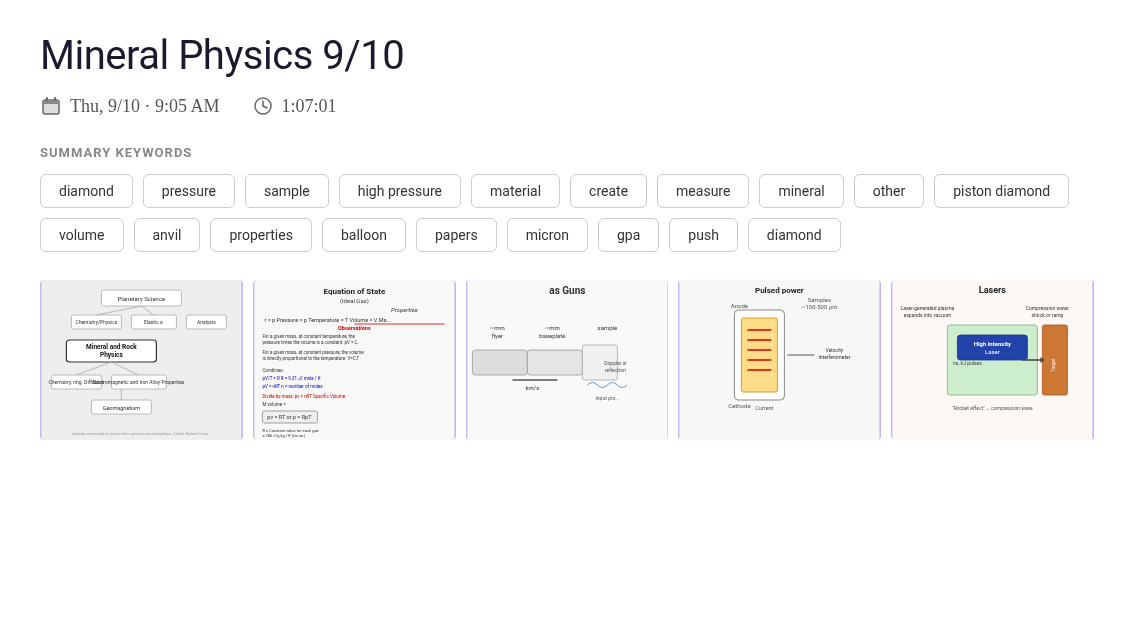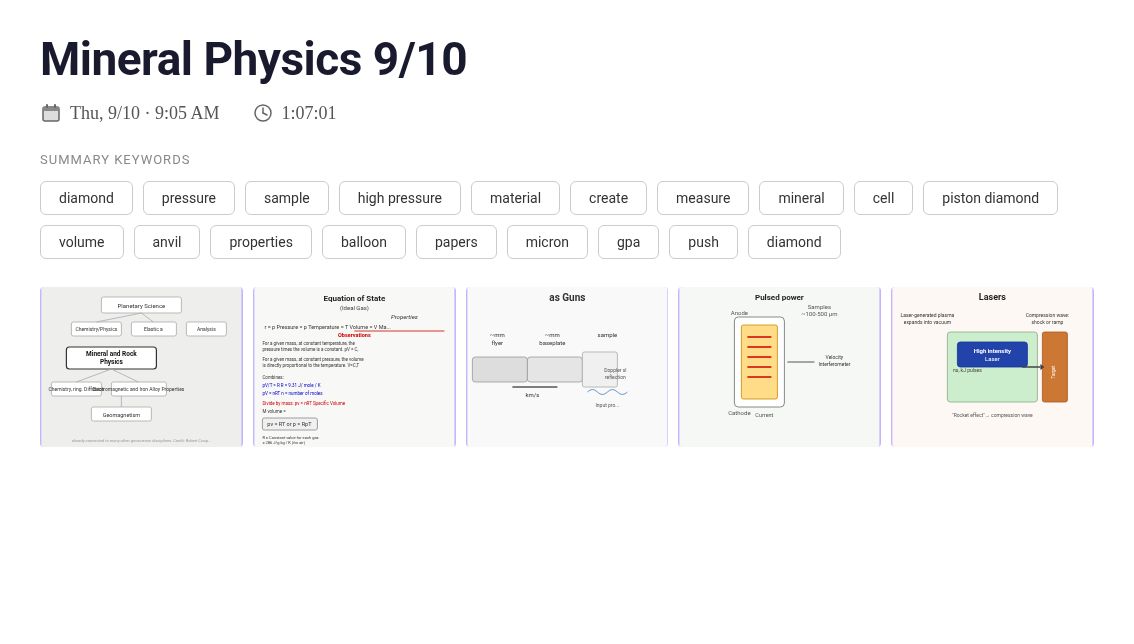--- a/index.html
+++ b/index.html
@@ -4,22 +4,22 @@
   <style>
     * { box-sizing: border-box; margin: 0; padding: 0; }
     body {
       font-family: -apple-system, BlinkMacSystemFont, 'Segoe UI', Roboto, sans-serif;
       background: #ffffff;
       padding: 32px 40px;
       width: 1134px;
       min-height: 644px;
     }
     .page-title {
-      font-size: 46px;
-      font-weight: 700;
+      font-size: 40px;
+      font-weight: 400;
       color: #1a1a2e;
       margin-bottom: 16px;
       letter-spacing: -0.5px;
     }
     .meta-row {
       display: flex;
       align-items: center;
       gap: 32px;
       margin-bottom: 28px;
       color: #555;
@@ -34,21 +34,21 @@
     .meta-icon {
       width: 22px;
       height: 22px;
       display: inline-flex;
       align-items: center;
       justify-content: center;
       color: #666;
     }
     .section-label {
       font-size: 13px;
-      font-weight: 400;
+      font-weight: 700;
       color: #888;
       letter-spacing: 1px;
       text-transform: uppercase;
       margin-bottom: 14px;
     }
     .keywords-section {
       margin-bottom: 28px;
     }
     .keywords-grid {
       display: flex;
@@ -121,21 +121,21 @@
   <div class="section-label">SUMMARY KEYWORDS</div>
   <div class="keywords-grid" id="keywords-container">
   <span class="keyword-tag">diamond</span>
       <span class="keyword-tag">pressure</span>
       <span class="keyword-tag">sample</span>
       <span class="keyword-tag">high pressure</span>
       <span class="keyword-tag">material</span>
       <span class="keyword-tag">create</span>
       <span class="keyword-tag">measure</span>
       <span class="keyword-tag">mineral</span>
-      <span class="keyword-tag">cell</span>
+      <span class="keyword-tag">other</span>
       <span class="keyword-tag">piston diamond</span>
       <span class="keyword-tag">volume</span>
       <span class="keyword-tag">anvil</span>
       <span class="keyword-tag">properties</span>
       <span class="keyword-tag">balloon</span>
       <span class="keyword-tag">papers</span>
       <span class="keyword-tag">micron</span>
       <span class="keyword-tag">gpa</span>
       <span class="keyword-tag">push</span>
       <span class="keyword-tag">diamond</span>

